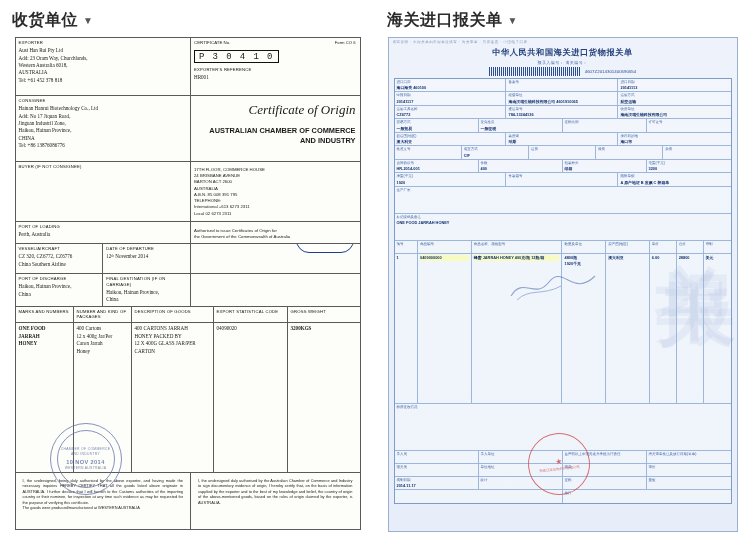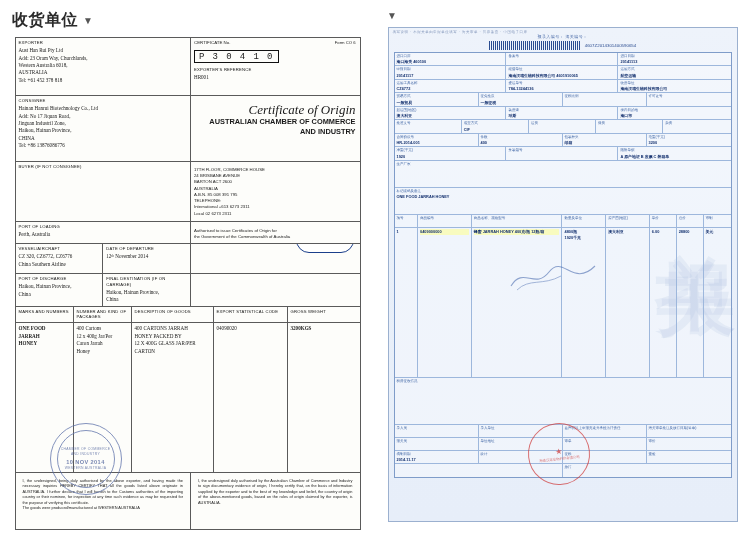--- a/index.html
+++ b/index.html
@@ -102,21 +102,21 @@
   }
   .title-block .t1 {
     font-size: 13px;
     font-style: italic;
     font-family: "Liberation Serif", serif;
     line-height: 1.1;
   }
   .title-block .t2 {
     font-size: 7.4px;
     font-weight: bold;
-    margin-top: 0;
+    margin-top: 9px;
     line-height: 1.25;
     font-family: "Liberation Sans", sans-serif;
   }
   .addr-block {
     font-size: 4.3px;
     line-height: 1.45;
     margin-top: 3px;
     font-family: "Liberation Sans", sans-serif;
     white-space: pre-line;
   }
@@ -479,25 +479,27 @@
           <div class="round-text">CHAMBER OF COMMERCE AND INDUSTRY</div>
           <div class="stamp-date">10 NOV 2014</div>
           <div class="round-text">WESTERN AUSTRALIA</div>
         </div>
       </div>
     </div>
   </div>
 
   <div class="col">
     <div class="col-head">
+      <span>海关进口报关单</span>
       <span class="caret">▼</span>
     </div>
 
     <div class="customs">
       <div class="cst-topline">填写说明 · 本报关单由申报单位填写 · 海关审单 · 留存备查 · 中国电子口岸</div>
+      <div class="cst-title">中华人民共和国海关进口货物报关单</div>
       <div class="cst-sub">预录入编号：                      海关编号：</div>
       <div class="cst-barline">
         <span class="barcode"></span>
         <span>4607Z2014301400590654</span>
       </div>
 
       <div class="wm">报关单</div>
 
       <div class="grid">
 

